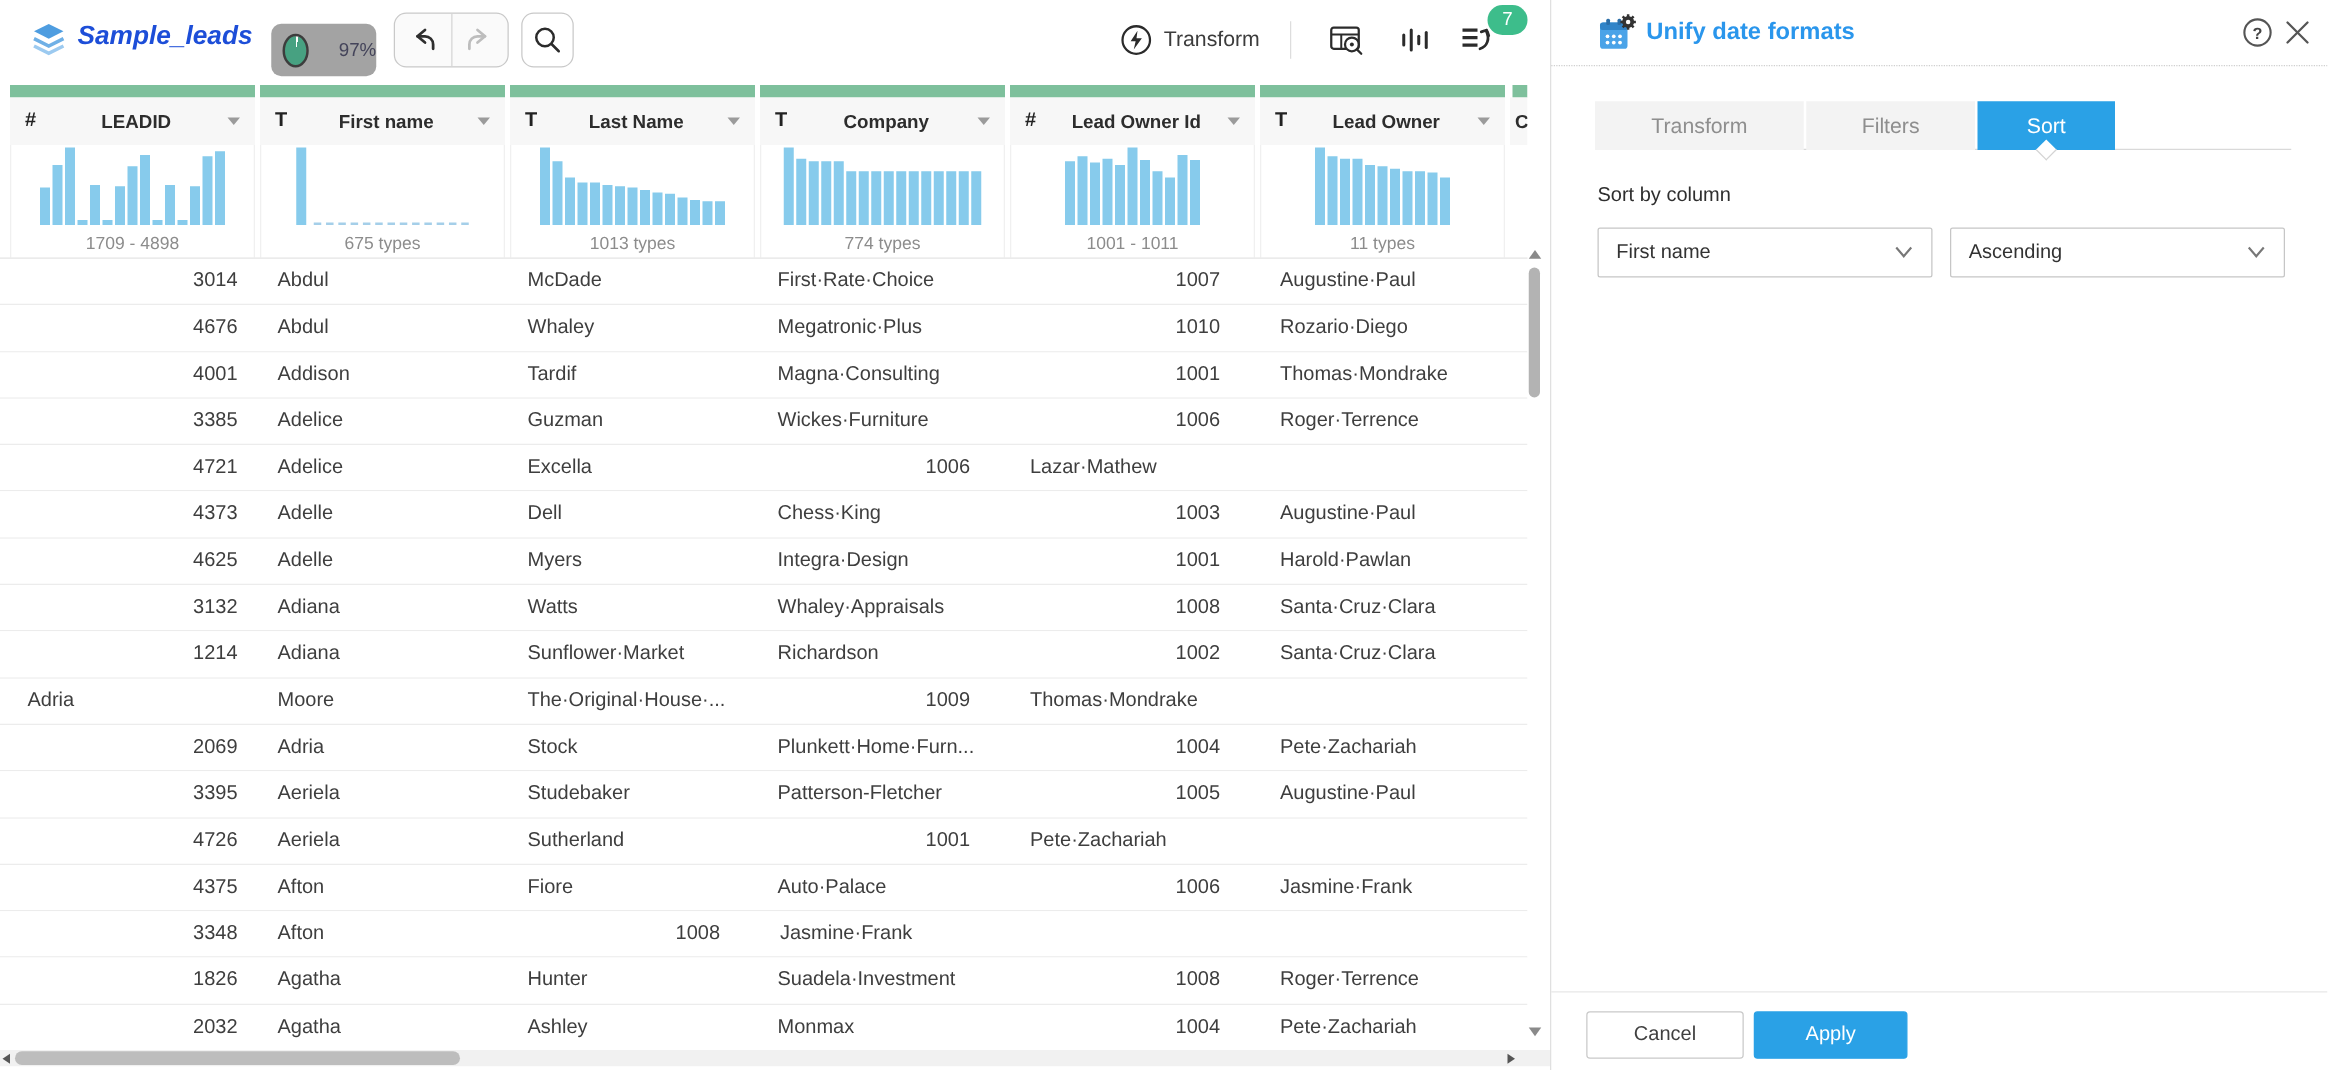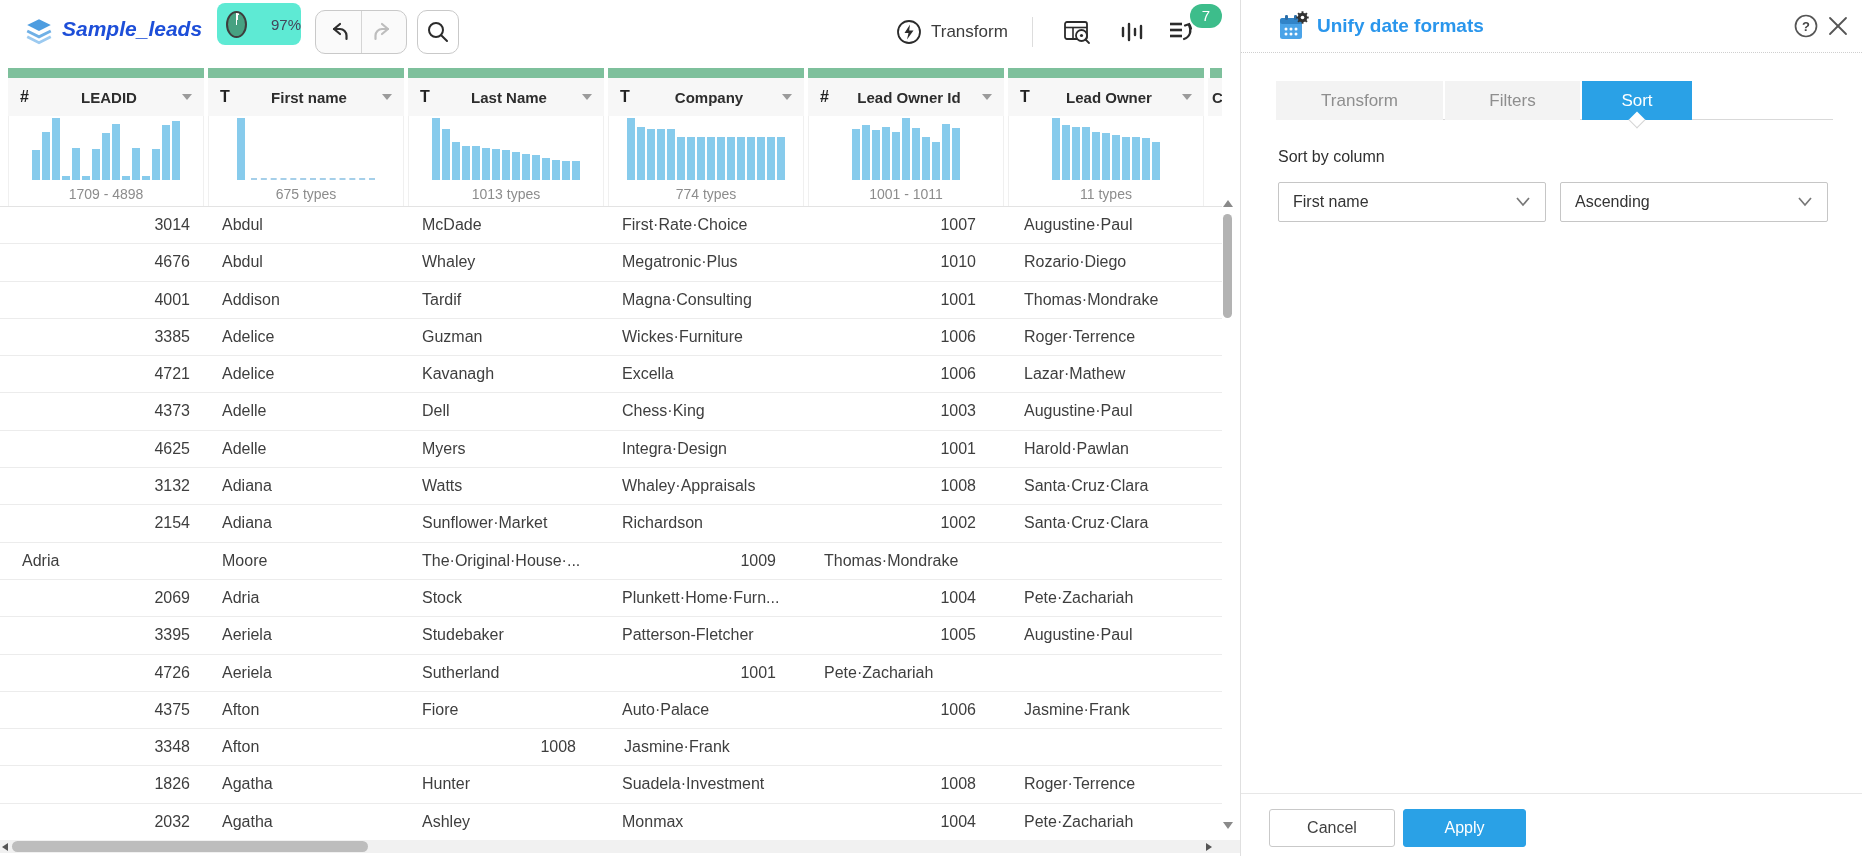--- a/index.html
+++ b/index.html
@@ -4,21 +4,21 @@
 <style>
   * { margin:0; padding:0; box-sizing:border-box; }
   html,body { width:1862px; height:856px; overflow:hidden; background:#fff;
     font-family:"Liberation Sans", sans-serif; }
   .app { position:relative; width:1862px; height:856px; }
 
   
   .toolbar { position:absolute; left:0; top:0; width:1240px; height:64px; background:#fff; }
   .logo { position:absolute; left:24px; top:17px; width:30px; height:30px; }
   .doc-title { position:absolute; left:62px; top:17px; font-size:21px; font-weight:700; color:#1d4ed8;font-style:italic; }
-  .pill { position:absolute; left:217px; top:3px; width:84px; height:42px; background:#5eead4;
+  .pill { position:absolute; left:217px; top:19px; width:84px; height:42px; background:#a3a3a3;
     border-radius:8px; display:flex; align-items:center; padding-left:9px; gap:24px; }
   .pie { width:27px; height:27px; border-radius:50%; border:2px solid #3d3d3d;
     background:conic-gradient(#ffffff 0deg 12deg, var(--pie-green) 12deg 360deg); }
   .pill span { font-size:15px; color:#44445a; }
   .undoredo { position:absolute; left:315px; top:10px; width:92px; height:44px; border:1px solid #c9c9c9;
     border-radius:10px; background:#fafafa; display:flex; overflow:hidden; }
   .undoredo .half { flex:1; display:flex; align-items:center; justify-content:center; }
   .undoredo .half:first-child { border-right:1px solid #d5d5d5; }
   .sq-btn { position:absolute; left:417px; top:10px; width:42px; height:44px; border:1px solid #c9c9c9;
     border-radius:10px; background:#fff; display:flex; align-items:center; justify-content:center; }
@@ -286,21 +286,20 @@
           <div class="cell c0">3385</div>
           <div class="cell c1">Adelice</div>
           <div class="cell c2">Guzman</div>
           <div class="cell c3">Wickes·Furniture</div>
           <div class="cell c4">1006</div>
           <div class="cell c5">Roger·Terrence</div>
         </div>
         <div class="trow">
           <div class="cell c0">4721</div>
           <div class="cell c1">Adelice</div>
-          <div class="cell c2">Kavanagh</div>
           <div class="cell c3">Excella</div>
           <div class="cell c4">1006</div>
           <div class="cell c5">Lazar·Mathew</div>
         </div>
         <div class="trow">
           <div class="cell c0">4373</div>
           <div class="cell c1">Adelle</div>
           <div class="cell c2">Dell</div>
           <div class="cell c3">Chess·King</div>
           <div class="cell c4">1003</div>
@@ -316,21 +315,21 @@
         </div>
         <div class="trow">
           <div class="cell c0">3132</div>
           <div class="cell c1">Adiana</div>
           <div class="cell c2">Watts</div>
           <div class="cell c3">Whaley·Appraisals</div>
           <div class="cell c4">1008</div>
           <div class="cell c5">Santa·Cruz·Clara</div>
         </div>
         <div class="trow">
-          <div class="cell c0">2154</div>
+          <div class="cell c0">1214</div>
           <div class="cell c1">Adiana</div>
           <div class="cell c3">Sunflower·Market</div>
           <div class="cell c2">Richardson</div>
           <div class="cell c4">1002</div>
           <div class="cell c5">Santa·Cruz·Clara</div>
         </div>
         <div class="trow">
           <div class="cell c1">Adria</div>
           <div class="cell c2">Moore</div>
           <div class="cell c3">The·Original·House·...</div>

